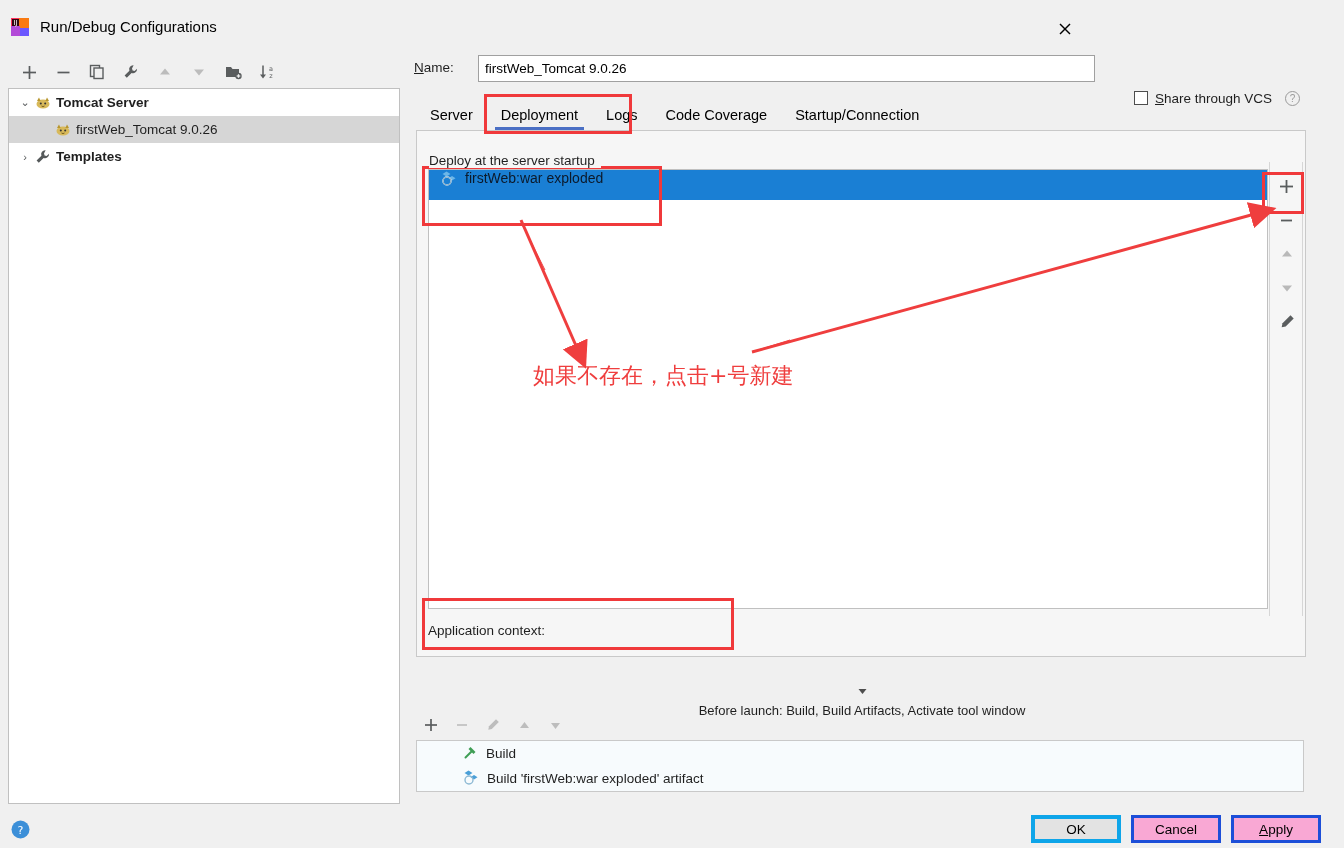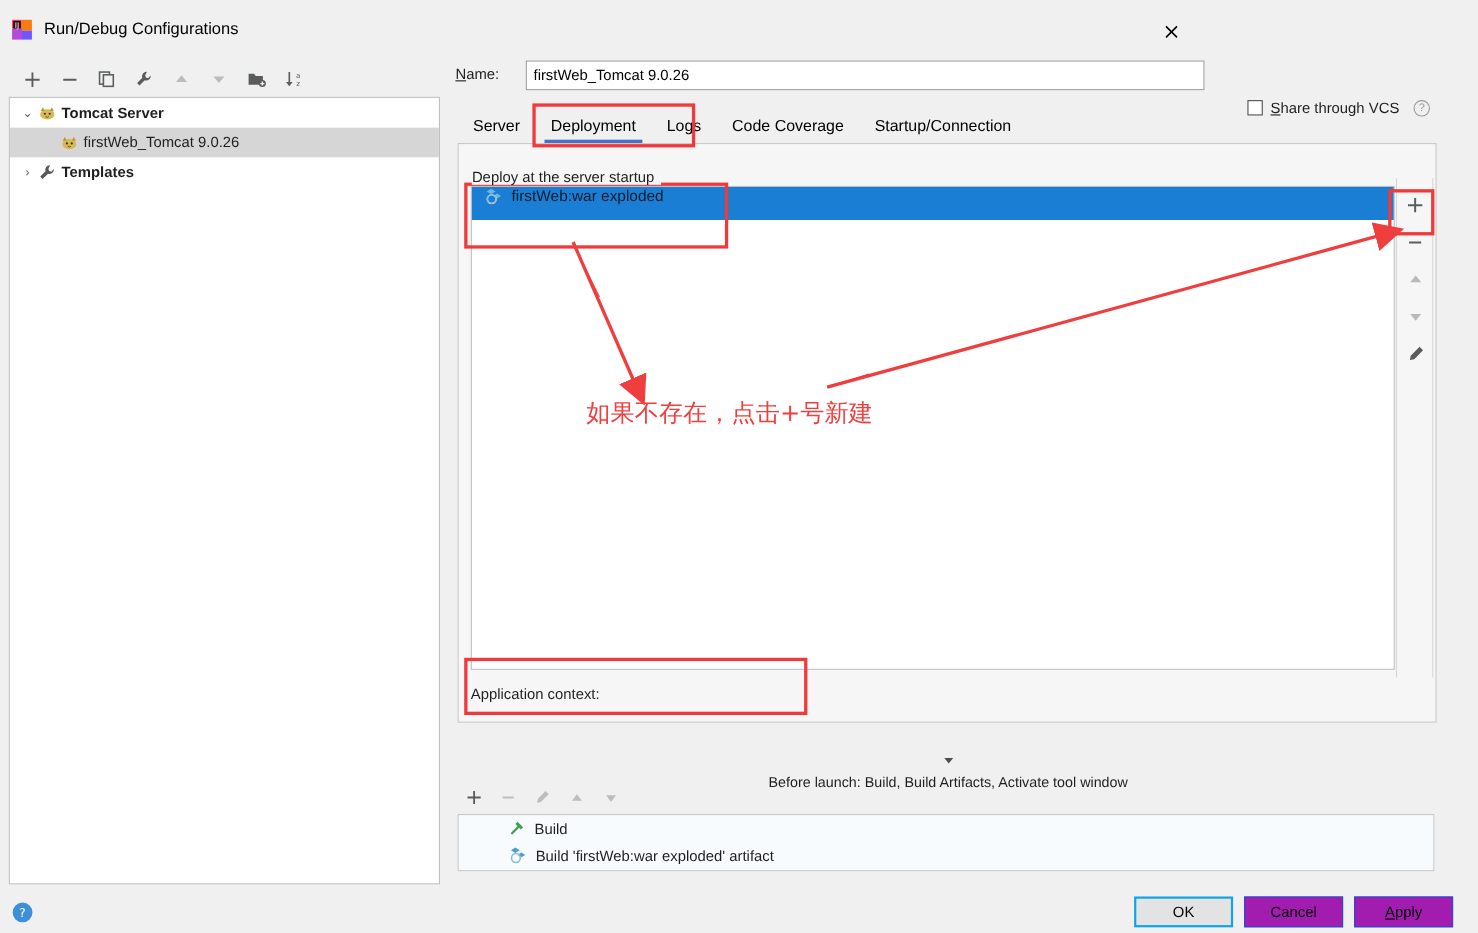--- a/index.html
+++ b/index.html
@@ -188,25 +188,25 @@
     padding-left: 8px; font-size: 13.5px; cursor: pointer;
   }
 
   
   .bottom-help {
     position: absolute; left: 11px; top: 820px; width: 19px; height: 19px;
     cursor: pointer;
   }
   .btn {
     position: absolute; top: 815px; height: 28px;
-    background: #a21caf; border: 1px solid #1d4ed8;
+    background: #f9a8d4; border: 3px solid #1d4ed8;
     font-family: "Liberation Sans", sans-serif; font-size: 13.5px; color: #000;
     display: flex; align-items: center; justify-content: center; cursor: pointer;
   }
-  .btn.ok { left: 1031px; width: 90px; border: 2px solid #0ea5e9; background: #e3e3e3; }
+  .btn.ok { left: 1031px; width: 90px; border: 4px solid #0ea5e9; background: #e3e3e3; }
   .btn.cancel { left: 1131px; width: 90px; }
   .btn.apply { left: 1231px; width: 90px; }
   .btn u { text-decoration: underline; }
 
   
   .anno {
     position: absolute; left: 0; top: 0; width: 1136px; height: 848px;
     pointer-events: none;
   }
   .anno-box { position: absolute; border: 3px solid #f0393b; }

